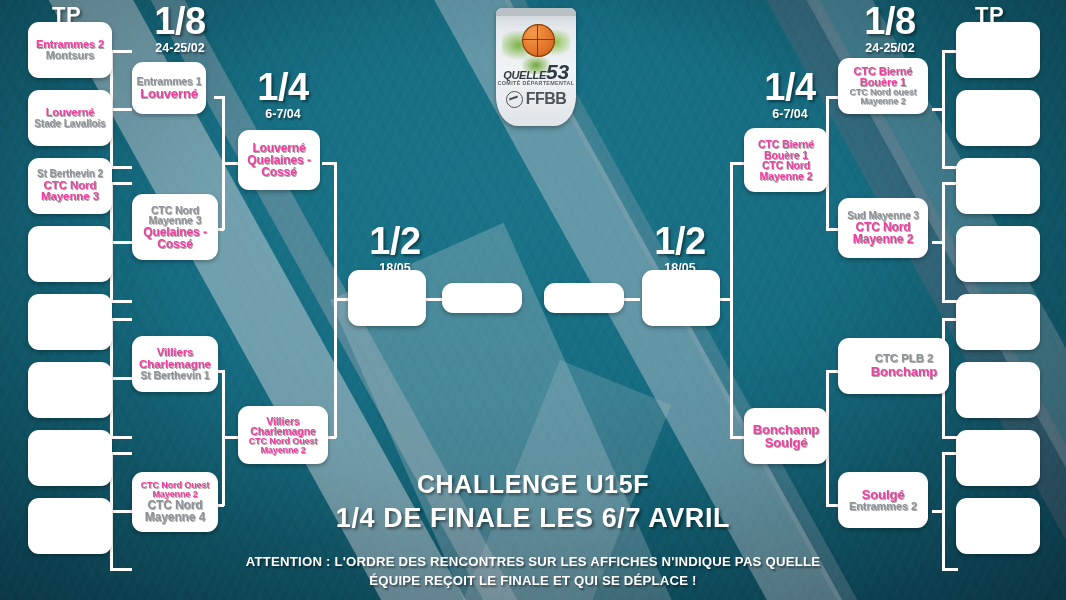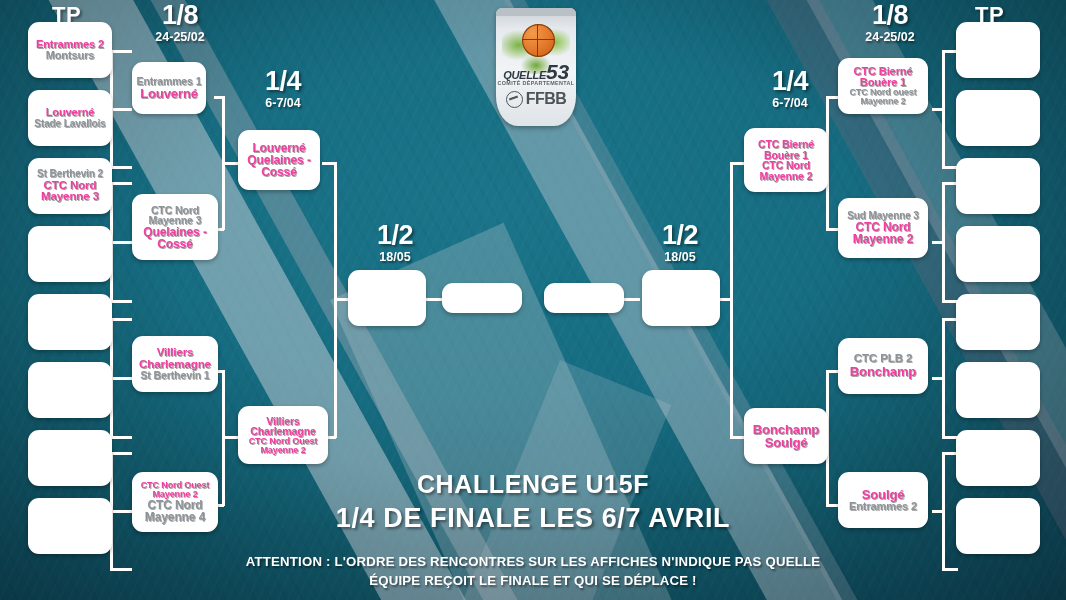--- a/index.html
+++ b/index.html
@@ -114,21 +114,21 @@
     box-sizing:border-box;
     white-space:nowrap;
   }
   .pink{color:#ef3fa0;text-shadow:.9px .9px 0 rgba(90,90,90,.55);}
   .grey{color:#8d9398;text-shadow:.9px .9px 0 rgba(70,70,70,.45);}
   .wrap{white-space:normal;line-height:1.0;}
 
   
   .rh{position:absolute;text-align:center;color:#fff;}
   .rh .big{
-    font-size:27px;font-weight:bold;letter-spacing:-.5px;
+    font-size:38px;font-weight:bold;letter-spacing:-.5px;
     text-shadow:2px 2px 3px rgba(0,0,0,.45);
     line-height:1;
   }
   .rh .sml{
     font-size:12.5px;font-weight:bold;margin-top:2px;
     text-shadow:1.5px 1.5px 2px rgba(0,0,0,.45);
     line-height:1;
   }
   .tp{
     position:absolute;color:#fff;font-size:22px;font-weight:bold;
@@ -418,21 +418,21 @@
   </div>
 
   <div class="box" style="left:838px;top:58px;width:90px;height:56px;font-size:9px;">
     <span class="team pink wrap" style="font-size:11px;">CTC Bierné Bouère 1</span>
     <span class="team grey wrap">CTC Nord ouest Mayenne 2</span>
   </div>
   <div class="box" style="left:838px;top:198px;width:90px;height:60px;font-size:10px;">
     <span class="team grey">Sud Mayenne 3</span>
     <span class="team pink wrap" style="font-size:12px;">CTC Nord Mayenne 2</span>
   </div>
-  <div class="box" style="left:838px;top:338px;width:90px;height:56px;font-size:11.5px;">
+  <div class="box" style="left:838px;top:338px;width:90px;height:56px;font-size:11.5px;padding-left:21px;">
     <span class="team grey">CTC PLB 2</span>
     <span class="team pink" style="font-size:13px;">Bonchamp</span>
   </div>
   <div class="box" style="left:838px;top:472px;width:90px;height:56px;font-size:11px;">
     <span class="team pink" style="font-size:13px;">Soulgé</span>
     <span class="team grey">Entrammes 2</span>
   </div>
 
   <div class="box" style="left:956px;top:22px;width:84px;height:56px;font-size:11px;">
     <span class="team grey"></span>

